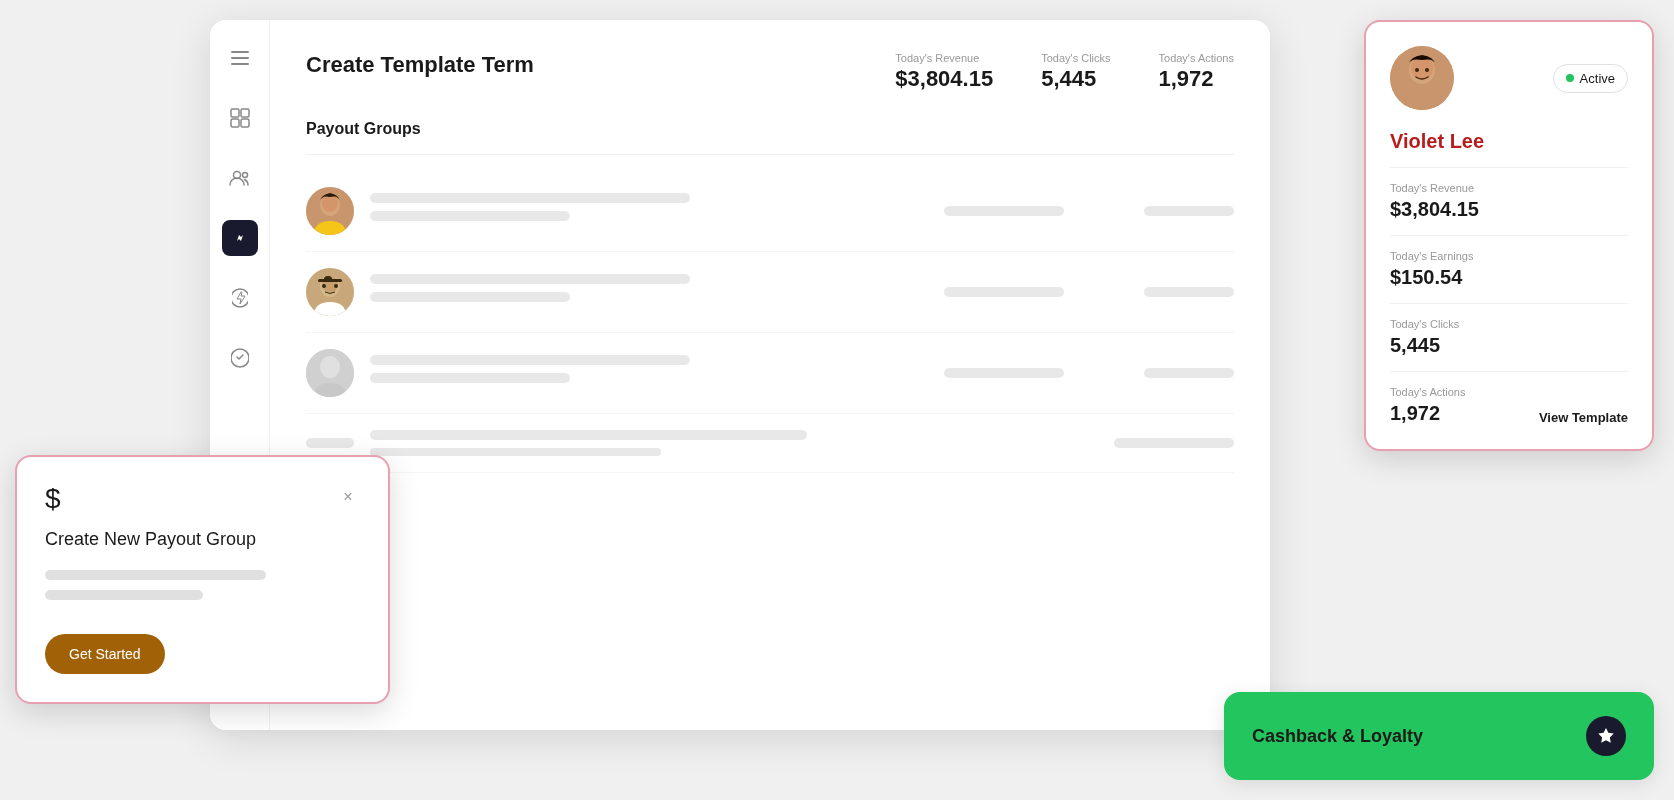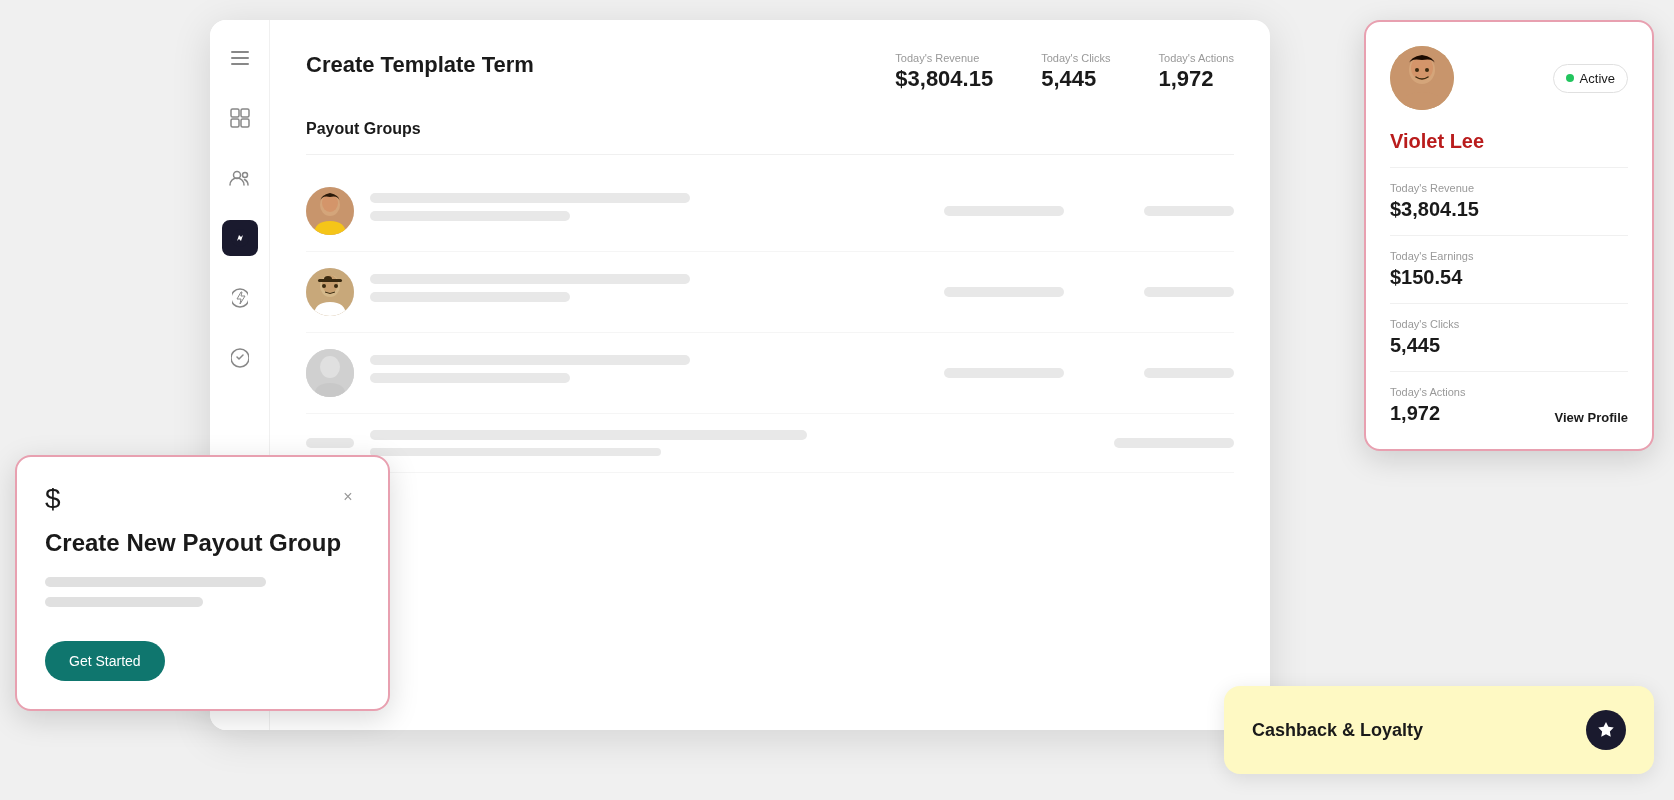--- a/index.html
+++ b/index.html
@@ -222,39 +222,39 @@
       height: 24px;
       display: flex;
       align-items: center;
       justify-content: center;
       cursor: pointer;
       color: #999;
       font-size: 16px;
     }
 
     .payout-card-title {
-      font-size: 24px;
-      font-weight: 700;
+      font-size: 18px;
+      font-weight: 400;
       color: #1a1a1a;
       margin-bottom: 20px;
     }
 
     .payout-skeleton-line {
       height: 10px;
       background: #e0e0e0;
       border-radius: 5px;
       margin-bottom: 10px;
     }
 
     .payout-skeleton-line.w70 { width: 70%; }
     .payout-skeleton-line.w50 { width: 50%; }
 
     .get-started-btn {
       margin-top: 24px;
-      background: #0f766e;
+      background: #a16207;
       color: #fff;
       border: none;
       border-radius: 20px;
       padding: 12px 24px;
       font-size: 14px;
       font-weight: 500;
       cursor: pointer;
     }
 
     
@@ -342,23 +342,23 @@
       font-weight: 600;
       color: #1a1a1a;
       cursor: pointer;
       text-decoration: none;
     }
 
     
     .cashback-card {
       position: absolute;
       right: 20px;
-      bottom: 26px;
+      bottom: 20px;
       width: 430px;
-      background: #fef9c3;
+      background: #22c55e;
       border-radius: 16px;
       box-shadow: 0 4px 20px rgba(0,0,0,0.1);
       padding: 24px 28px;
       display: flex;
       align-items: center;
       justify-content: space-between;
       z-index: 10;
     }
 
     .cashback-title {
@@ -577,21 +577,21 @@
     <div class="profile-stat-label">Today's Clicks</div>
     <div class="profile-stat-value">5,445</div>
   </div>
 
   <div class="profile-divider"></div>
   <div class="profile-footer">
     <div>
       <div class="profile-stat-label">Today's Actions</div>
       <div class="profile-stat-value">1,972</div>
     </div>
-    <a class="view-profile-btn">View Profile</a>
+    <a class="view-profile-btn">View Template</a>
   </div>
 </div>
 
 <div class="cashback-card">
   <span class="cashback-title">Cashback &amp; Loyalty</span>
   <div class="cashback-icon">
     <svg width="20" height="20" viewBox="0 0 20 20" fill="none">
       <path d="M10 2l2.39 4.84 5.34.78-3.87 3.77.91 5.32L10 14.27l-4.77 2.44.91-5.32L2.27 7.62l5.34-.78z" fill="#fff"></path>
     </svg>
   </div>

